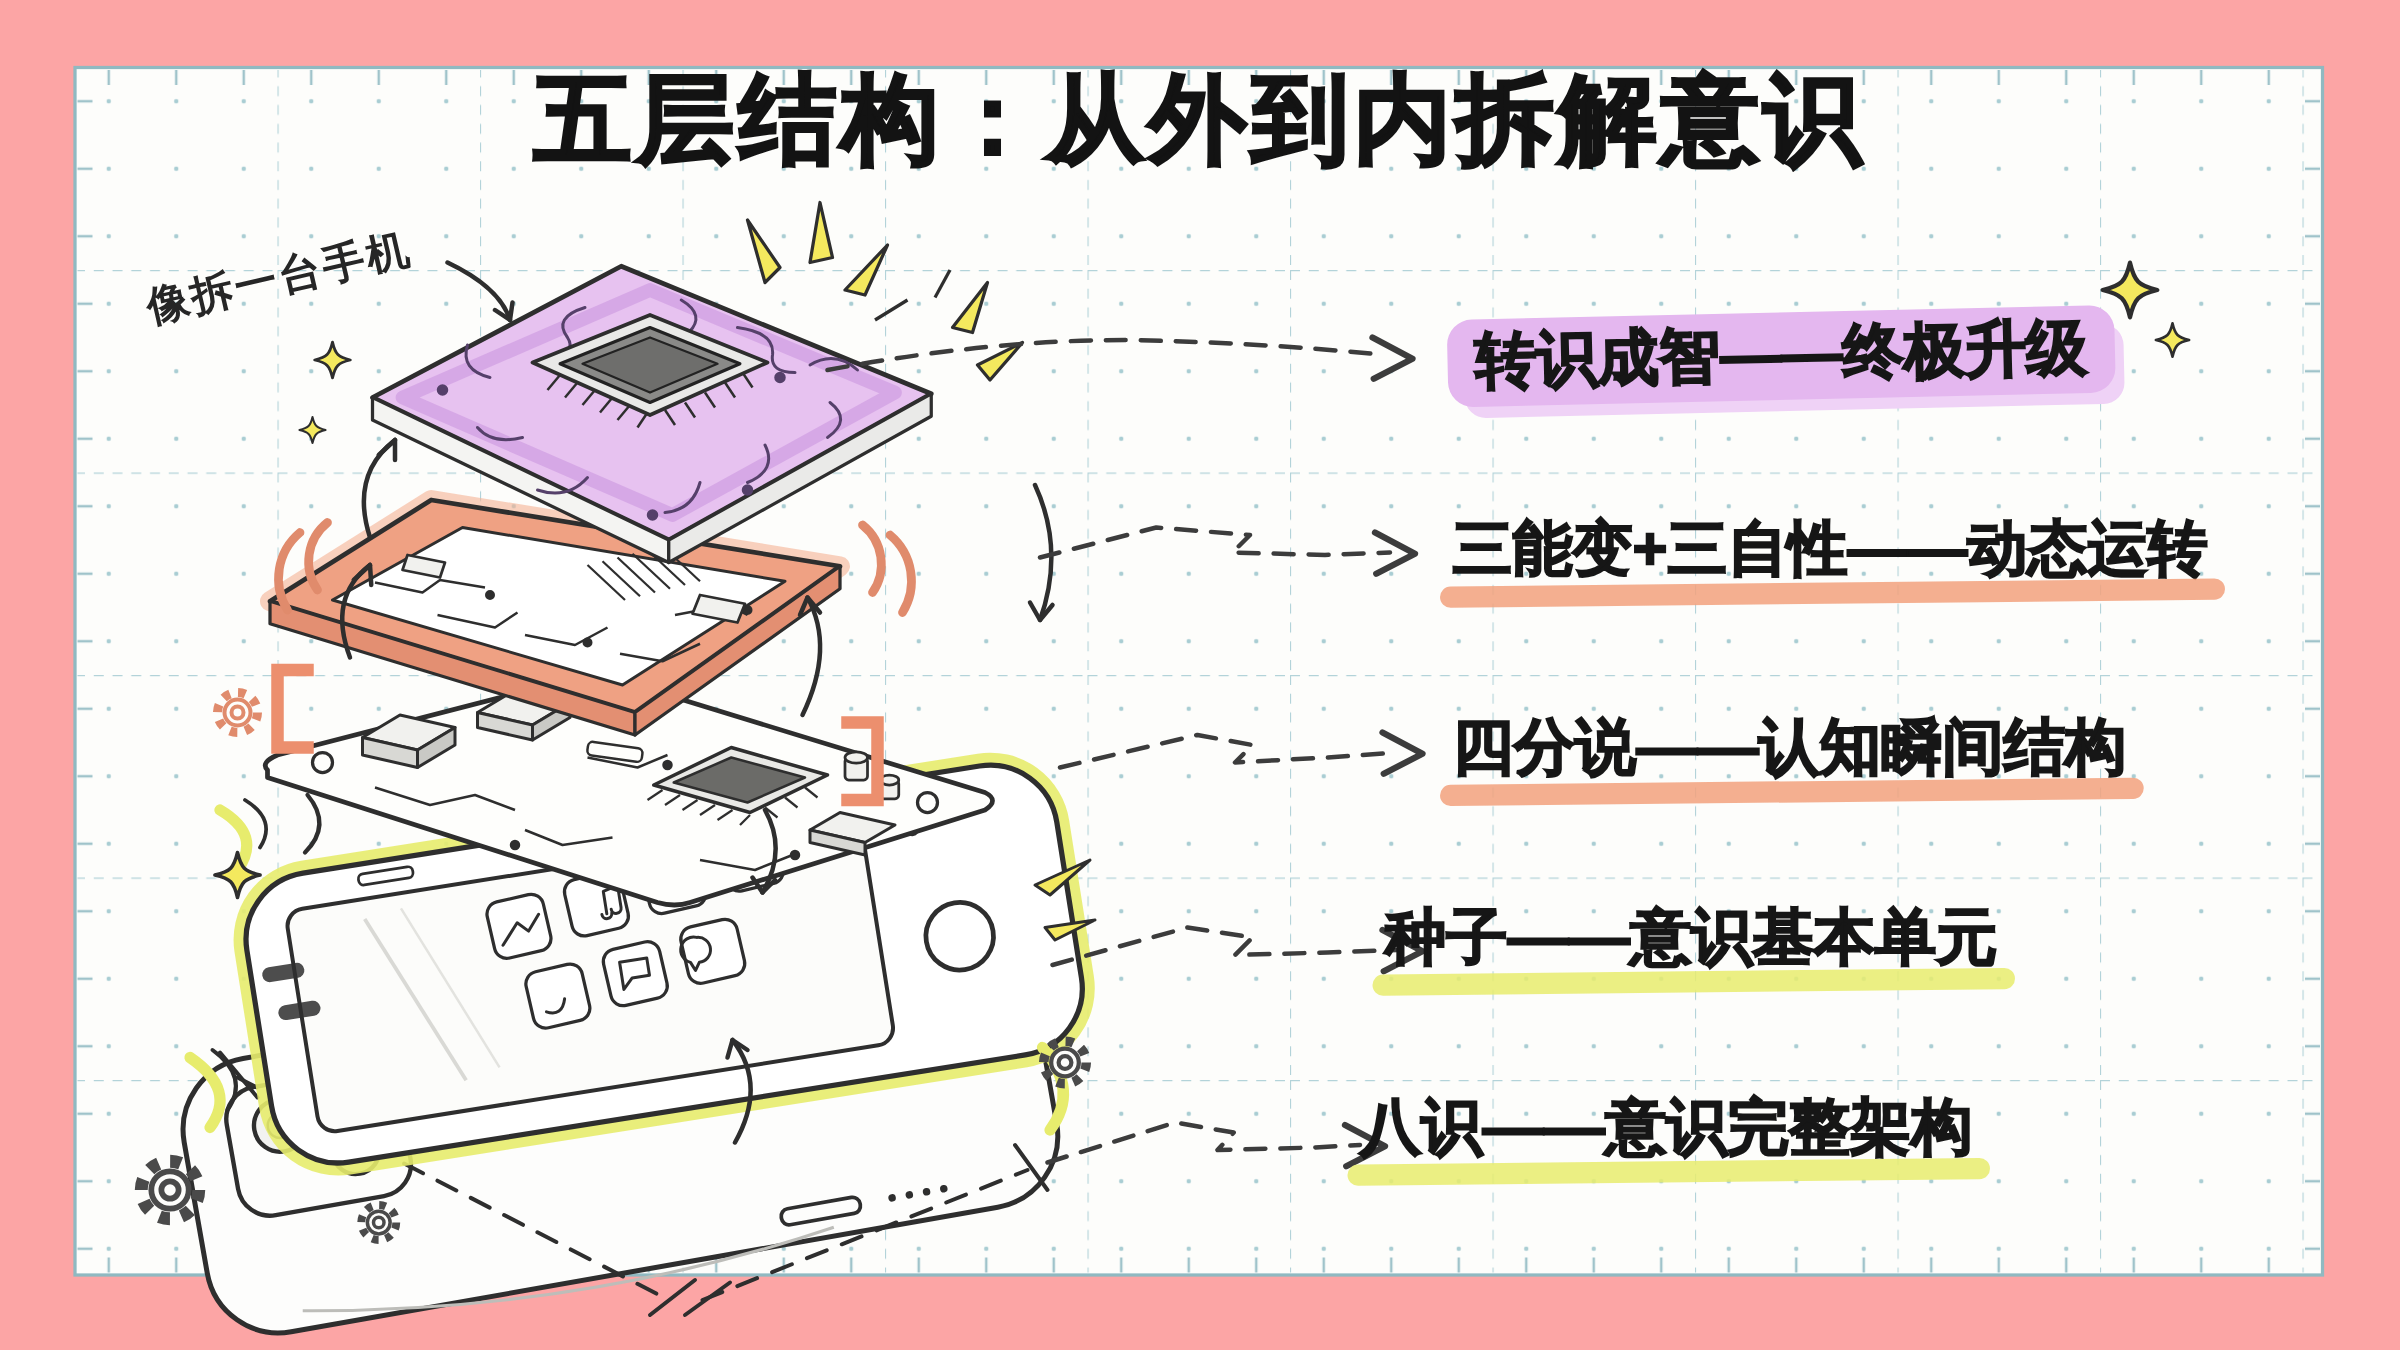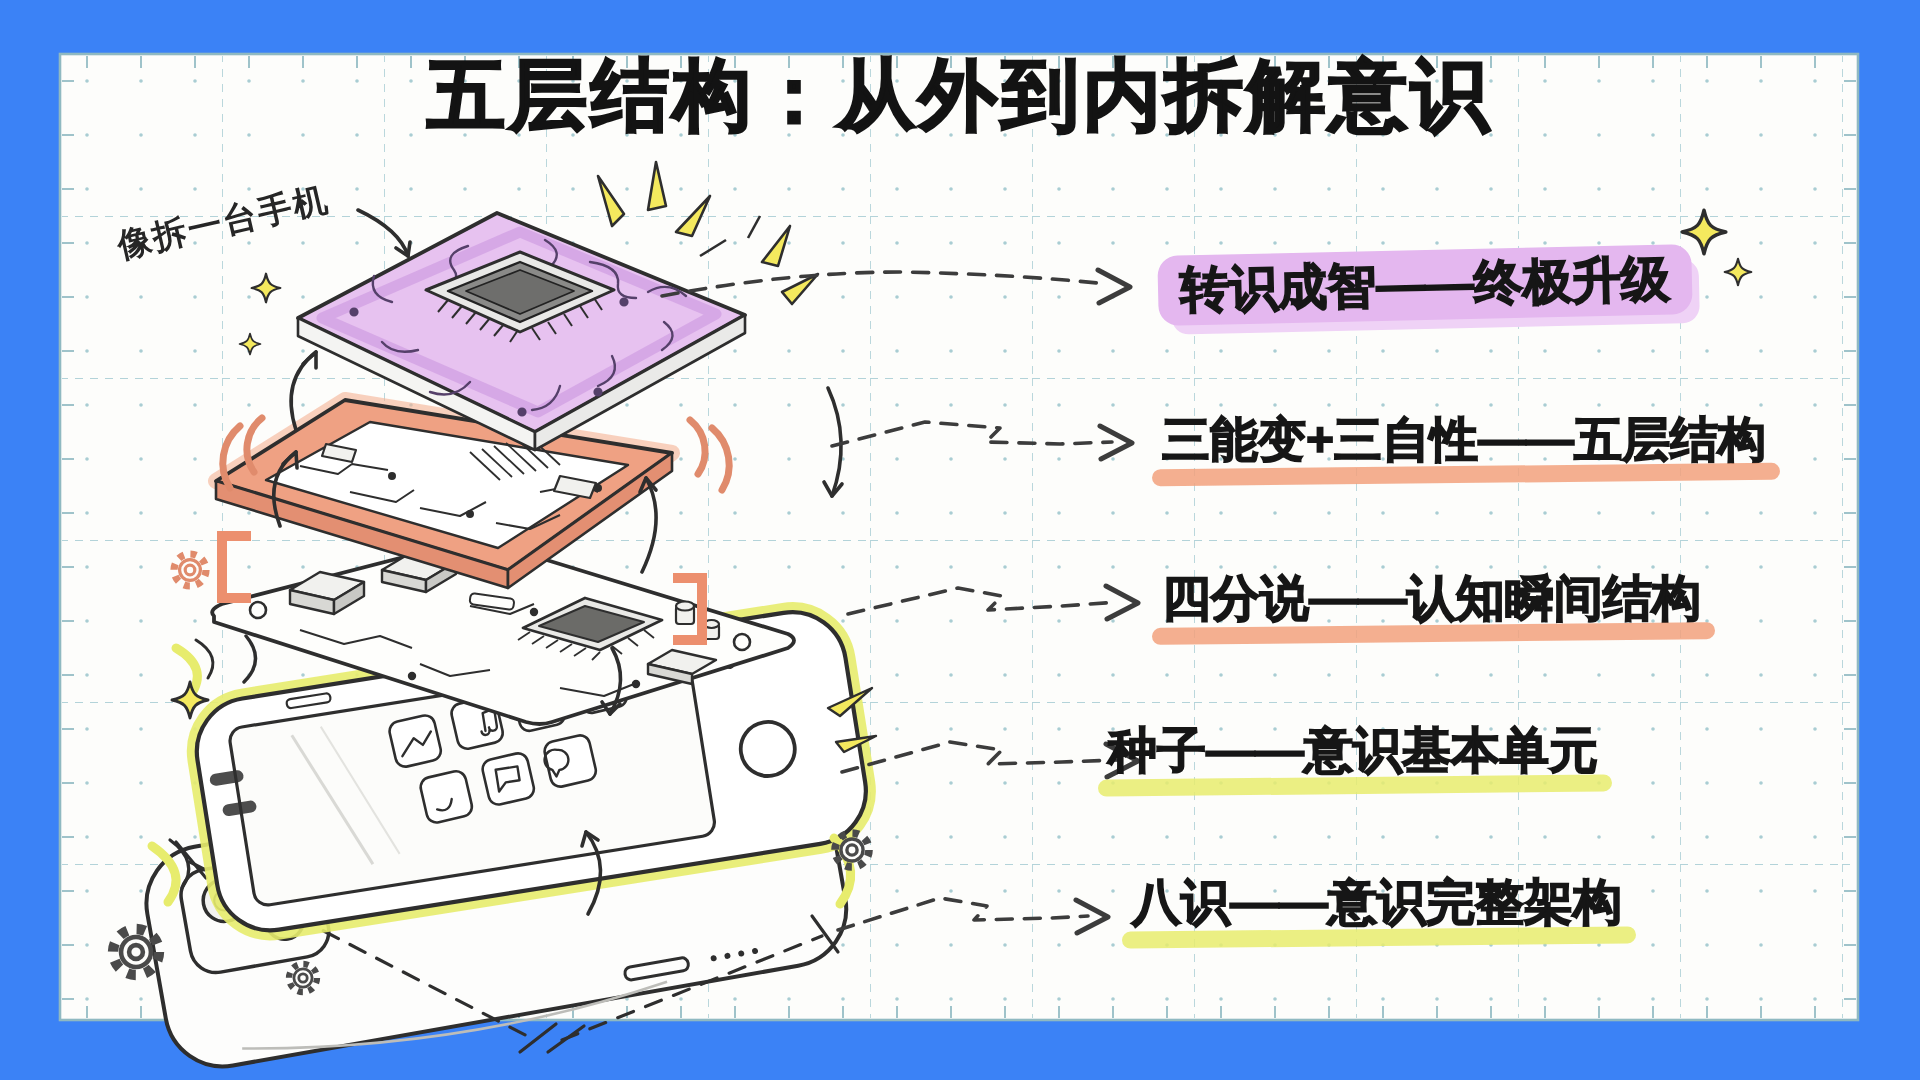--- a/index.html
+++ b/index.html
@@ -1,17 +1,17 @@
 <!DOCTYPE html>
 <html><head>
 <meta charset="utf-8">
 <style>
   html,body{margin:0;padding:0;background:#f4f4f1;}
   .page{position:relative;width:1920px;height:1080px;overflow:hidden;
-        background:#3b82f6;font-family:"Liberation Sans",sans-serif;}
+        background:#fca5a5;font-family:"Liberation Sans",sans-serif;}
   svg{position:absolute;left:0;top:0;}
   .title{position:absolute;left:0;top:44px;width:1920px;text-align:center;
          font-size:78px;font-weight:900;color:#131313;letter-spacing:4px;
          -webkit-text-stroke:2.5px #131313;}
   .note{position:absolute;left:118px;top:224px;font-size:34px;font-weight:700;
         color:#262626;transform:rotate(-13deg);transform-origin:left center;
         letter-spacing:2px;}
   .lbl{position:absolute;font-size:49px;font-weight:900;color:#161616;
        -webkit-text-stroke:1.6px #161616;white-space:nowrap;line-height:1.1;}
   .pill span{display:inline-block;background:#e4b7ef;border-radius:20px;
@@ -20,21 +20,21 @@
   .uline span{display:inline-block;position:relative;padding:0 4px;}
   .uline span::after{content:"";position:absolute;left:-6px;right:-10px;
        bottom:-16px;height:17px;border-radius:9px;transform:rotate(-0.6deg);
        opacity:.85;}
   .u-salmon span::after{background:#f2a17d;}
   .u-yellow span::after{background:#e7ec6d;}
   .lr1{left:1158px;top:250px;}
   .lr2{left:1158px;top:414px;font-size:48px;}
   .lr3{left:1158px;top:572px;text-decoration:underline;}
   .lr4{left:1104px;top:724px;}
-  .lr5{left:1128px;top:876px;text-align:right;}
+  .lr5{left:1084px;top:876px;text-align:right;}
 </style>
 </head>
 <body>
 
 <div class="page">
 
   <svg width="1920" height="1080">
     <defs>
       <pattern id="pdots" width="54" height="54" patternUnits="userSpaceOnUse" patternTransform="translate(6,0)">
         <circle cx="27" cy="27" r="1.8" fill="#a9cdd3"></circle>
@@ -337,21 +337,21 @@
     </g>
   </svg>
 
   <div class="title">五层结构：从外到内拆解意识</div>
   <div class="note">像拆一台手机</div>
 
   <div class="lbl pill lr1">
     <span>转识成智——终极升级</span>
   </div>
   <div class="lbl uline u-salmon lr2">
-    <span>三能变+三自性——五层结构</span>
+    <span>三能变+三自性——动态运转</span>
   </div>
   <div class="lbl uline u-salmon lr3">
     <span>四分说——认知瞬间结构</span>
   </div>
   <div class="lbl uline u-yellow lr4">
     <span>种子——意识基本单元</span>
   </div>
   <div class="lbl uline u-yellow lr5">
     <span>八识——意识完整架构</span>
   </div>

